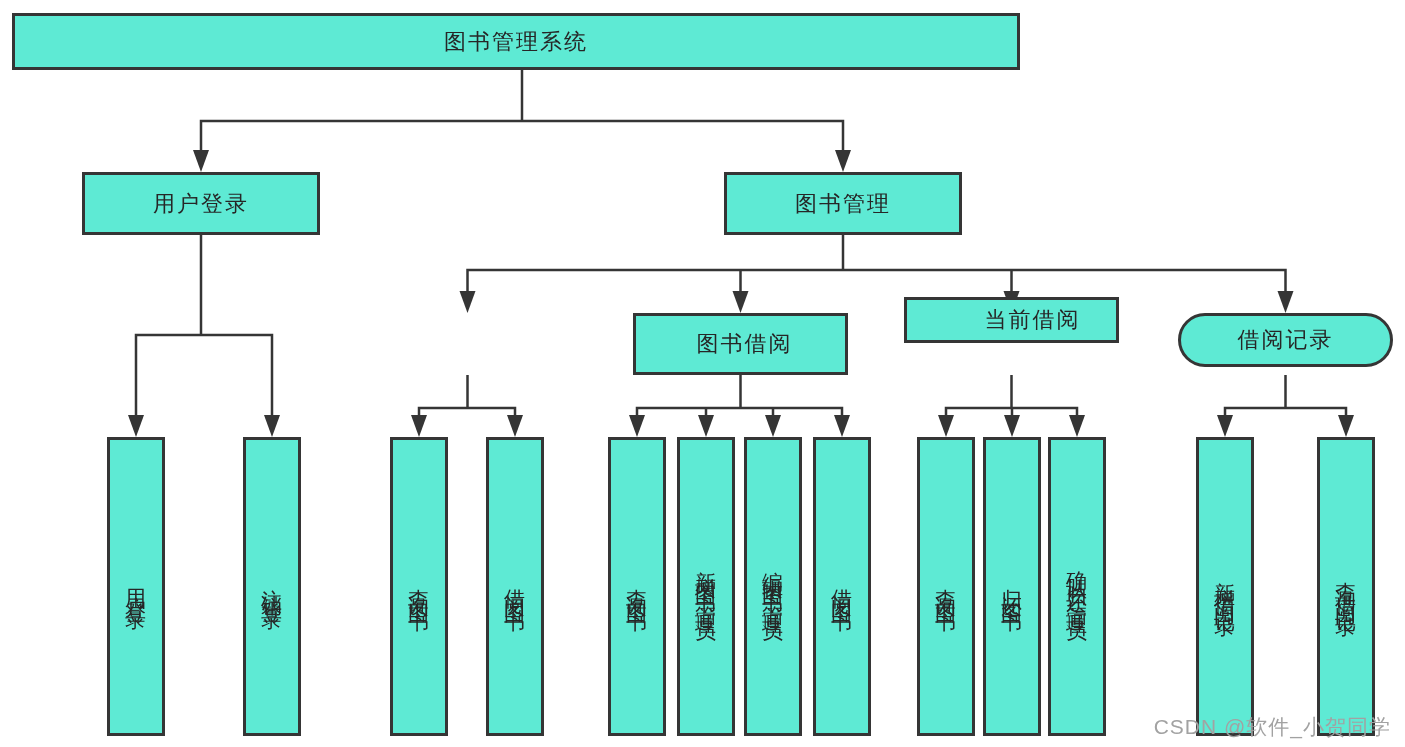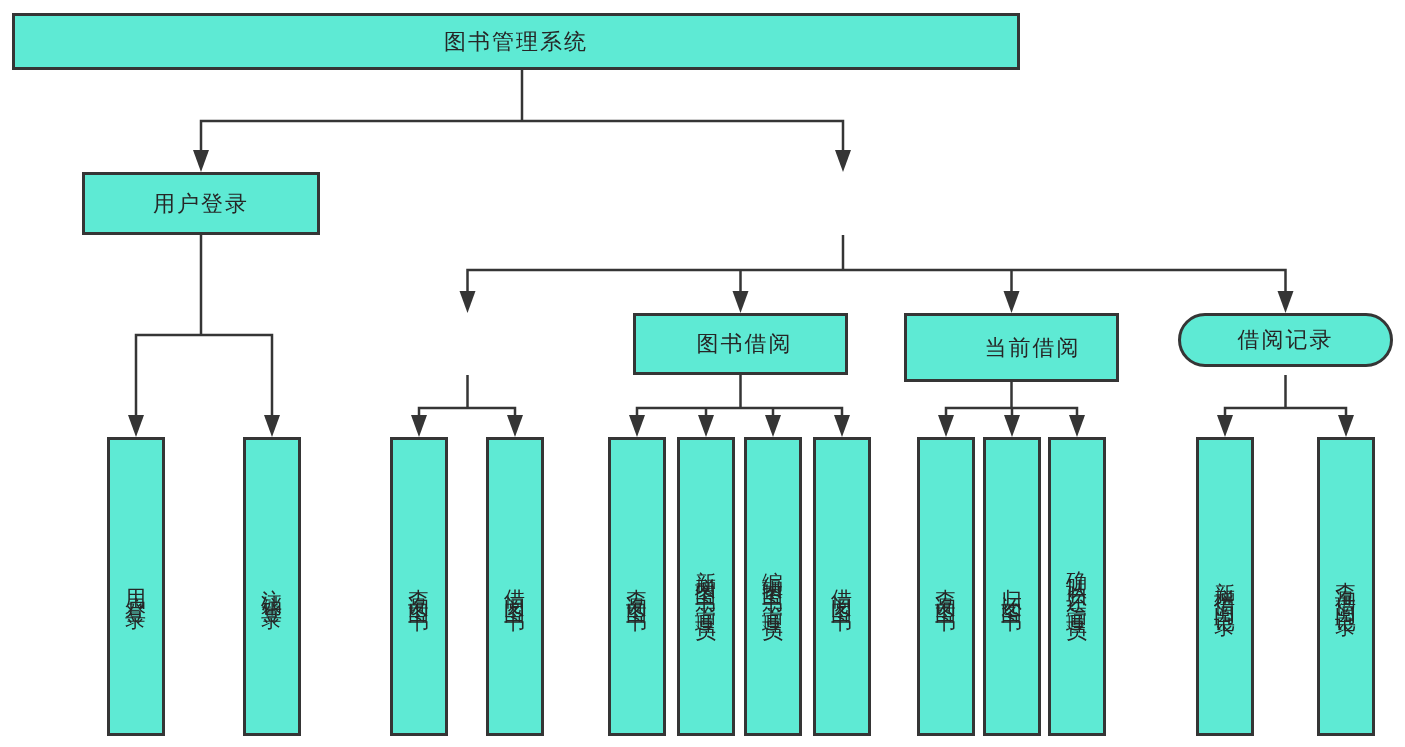--- a/index.html
+++ b/index.html
@@ -101,37 +101,39 @@
       <polygon points="1004,415 1020,415 1012,437"></polygon>
       <polygon points="1069,415 1085,415 1077,437"></polygon>
       <polygon points="1217,415 1233,415 1225,437"></polygon>
       <polygon points="1338,415 1354,415 1346,437"></polygon>
     </g>
   </svg>
 
   <div class="box hbox" style="left:12px; top:13px; width:1008px; height:57px;">图书管理系统</div>
 
   <div class="box hbox" style="left:82px; top:172px; width:238px; height:63px;">用户登录</div>
+  <div class="box hbox" style="left:724px; top:172px; width:238px; height:63px;">图书管理</div>
 
   <div class="box hbox" style="left:633px; top:313px; width:215px; height:62px;padding-left:8px;">图书借阅</div>
-  <div class="box hbox" style="left:904px; top:313px; width:215px; height:69px;padding-left:42px;">当前借阅</div>
+  <div class="box hbox" style="left:904px; top:297px; width:215px; height:46px;padding-left:42px;">当前借阅</div>
   <div class="box hbox" style="left:1178px; top:313px; width:215px; height:54px;border-radius:30px;">借阅记录</div>
 
   <div class="box vbox" style="left:107px; top:437px; width:58px; height:299px;">用户登录</div>
   <div class="box vbox" style="left:243px; top:437px; width:58px; height:299px;">注销登录</div>
 
   <div class="box vbox" style="left:390px; top:437px; width:58px; height:299px;">查询图书</div>
   <div class="box vbox" style="left:486px; top:437px; width:58px; height:299px;">借阅图书</div>
 
   <div class="box vbox" style="left:608px; top:437px; width:58px; height:299px;">查询图书</div>
   <div class="box vbox" style="left:677px; top:437px; width:58px; height:299px;">新增图书（管理员）</div>
   <div class="box vbox" style="left:744px; top:437px; width:58px; height:299px;">编辑图书（管理员）</div>
   <div class="box vbox" style="left:813px; top:437px; width:58px; height:299px;">借阅图书</div>
 
   <div class="box vbox" style="left:917px; top:437px; width:58px; height:299px;">查询图书</div>
   <div class="box vbox" style="left:983px; top:437px; width:58px; height:299px;">归还图书</div>
   <div class="box vbox" style="left:1048px; top:437px; width:58px; height:299px;">确认归还（管理员）</div>
 
   <div class="box vbox" style="left:1196px; top:437px; width:58px; height:299px;">新增借阅记录</div>
   <div class="box vbox" style="left:1317px; top:437px; width:58px; height:299px;">查询借阅记录</div>
 
+  <div class="watermark">CSDN @软件_小贺同学</div>
 
 </div>
 
 </body></html>

